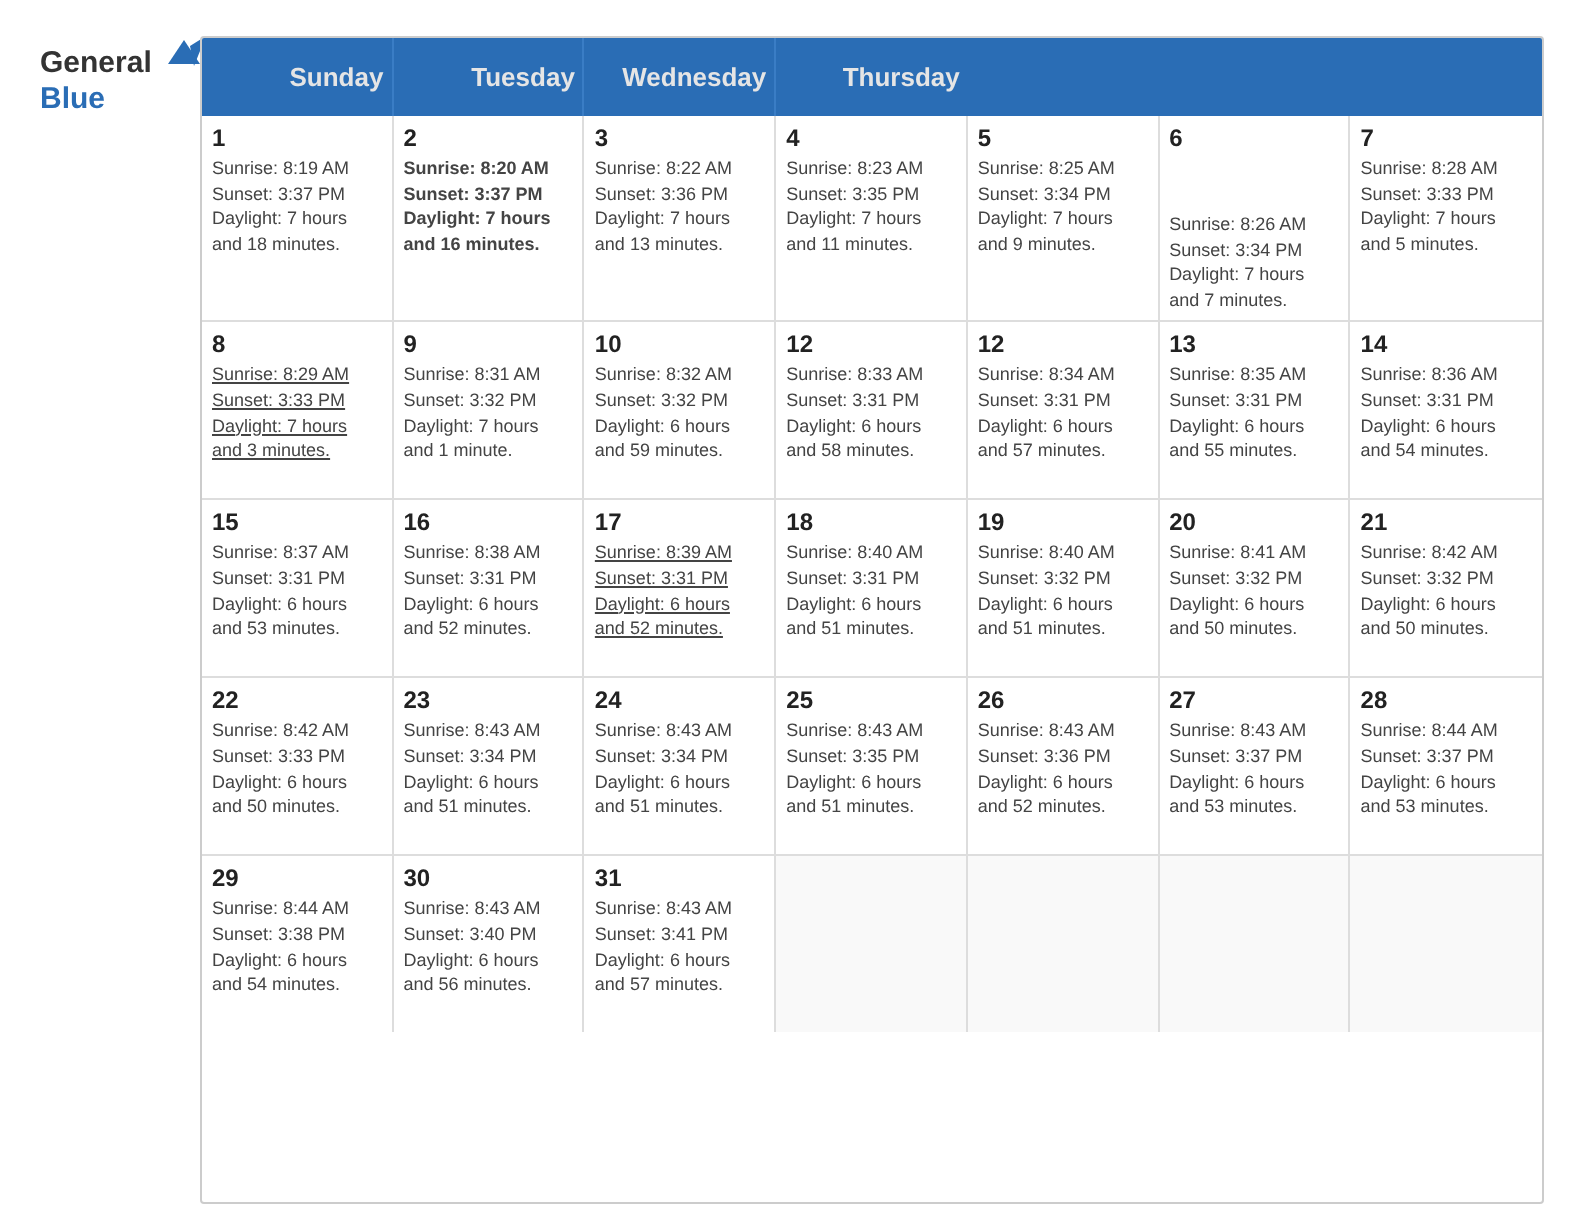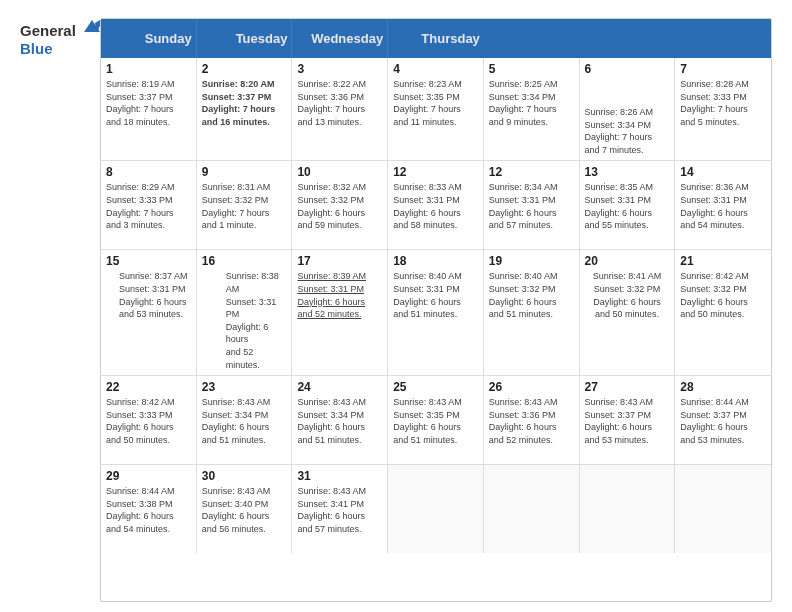--- a/index.html
+++ b/index.html
@@ -171,21 +171,21 @@
             <span class="day-num">7</span>
             <div class="cell-text" style="white-space: pre-line;">Sunrise: 8:28 AM
 Sunset: 3:33 PM
 Daylight: 7 hours
 and 5 minutes.</div>
           </div>
         </div>
         <div class="cal-row">
           <div class="cal-cell">
             <span class="day-num">8</span>
-            <div class="cell-text" style="white-space: pre-line;">Sunrise: 8:29 AM
+            <div class="cell-text" style="white-space: pre-line; text-decoration: underline;">Sunrise: 8:29 AM
 Sunset: 3:33 PM
 Daylight: 7 hours
 and 3 minutes.</div>
           </div>
           <div class="cal-cell">
             <span class="day-num">9</span>
             <div class="cell-text" style="white-space: pre-line;">Sunrise: 8:31 AM
 Sunset: 3:32 PM
 Daylight: 7 hours
 and 1 minute.</div>
@@ -222,28 +222,28 @@
             <span class="day-num">14</span>
             <div class="cell-text" style="white-space: pre-line;">Sunrise: 8:36 AM
 Sunset: 3:31 PM
 Daylight: 6 hours
 and 54 minutes.</div>
           </div>
         </div>
         <div class="cal-row">
           <div class="cal-cell">
             <span class="day-num">15</span>
-            <div class="cell-text" style="white-space: pre-line; margin-left: 13px;">Sunrise: 8:37 AM
+            <div class="cell-text" style="white-space: pre-line;">Sunrise: 8:37 AM
 Sunset: 3:31 PM
 Daylight: 6 hours
 and 53 minutes.</div>
           </div>
           <div class="cal-cell">
             <span class="day-num">16</span>
-            <div class="cell-text" style="white-space: pre-line; margin-left: 24px;">Sunrise: 8:38 AM
+            <div class="cell-text" style="white-space: pre-line;">Sunrise: 8:38 AM
 Sunset: 3:31 PM
 Daylight: 6 hours
 and 52 minutes.</div>
           </div>
           <div class="cal-cell">
             <span class="day-num">17</span>
             <div class="cell-text" style="white-space: pre-line; text-decoration: underline;">Sunrise: 8:39 AM
 Sunset: 3:31 PM
 Daylight: 6 hours
 and 52 minutes.</div>
@@ -257,21 +257,21 @@
           </div>
           <div class="cal-cell">
             <span class="day-num">19</span>
             <div class="cell-text" style="white-space: pre-line;">Sunrise: 8:40 AM
 Sunset: 3:32 PM
 Daylight: 6 hours
 and 51 minutes.</div>
           </div>
           <div class="cal-cell">
             <span class="day-num">20</span>
-            <div class="cell-text" style="white-space: pre-line; text-align: center;">Sunrise: 8:41 AM
+            <div class="cell-text" style="white-space: pre-line;">Sunrise: 8:41 AM
 Sunset: 3:32 PM
 Daylight: 6 hours
 and 50 minutes.</div>
           </div>
           <div class="cal-cell">
             <span class="day-num">21</span>
             <div class="cell-text" style="white-space: pre-line;">Sunrise: 8:42 AM
 Sunset: 3:32 PM
 Daylight: 6 hours
 and 50 minutes.</div>

